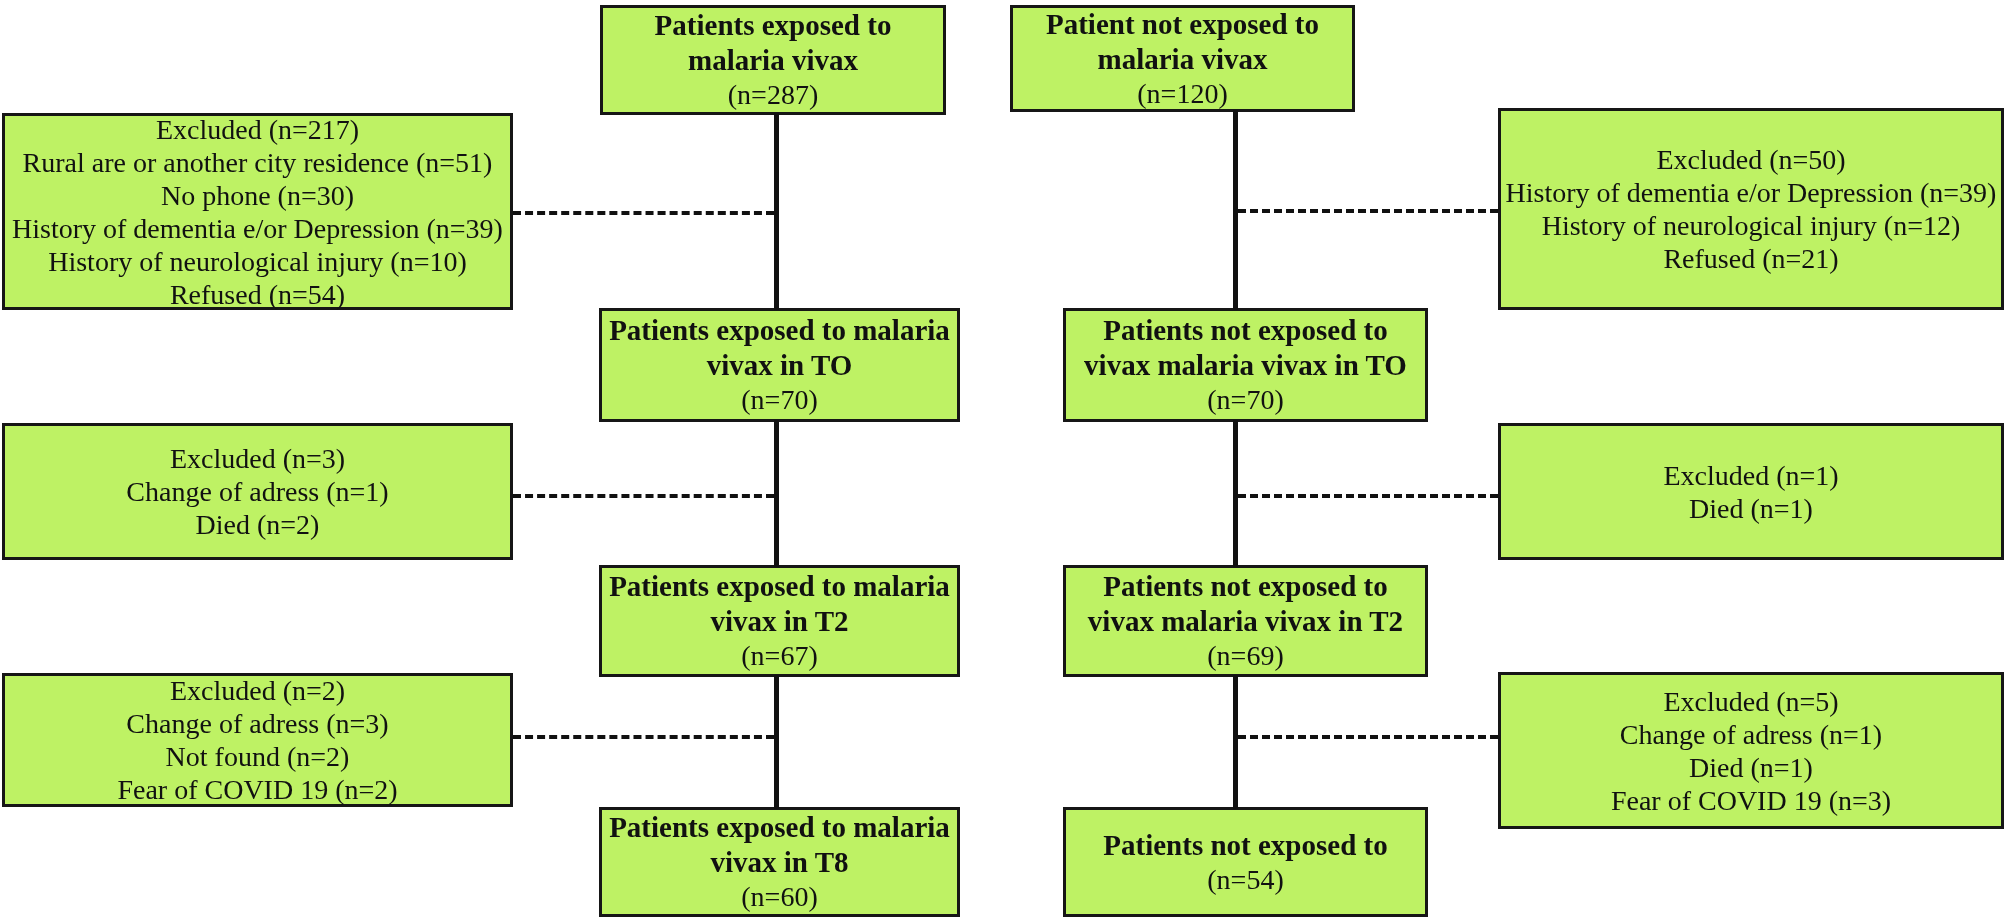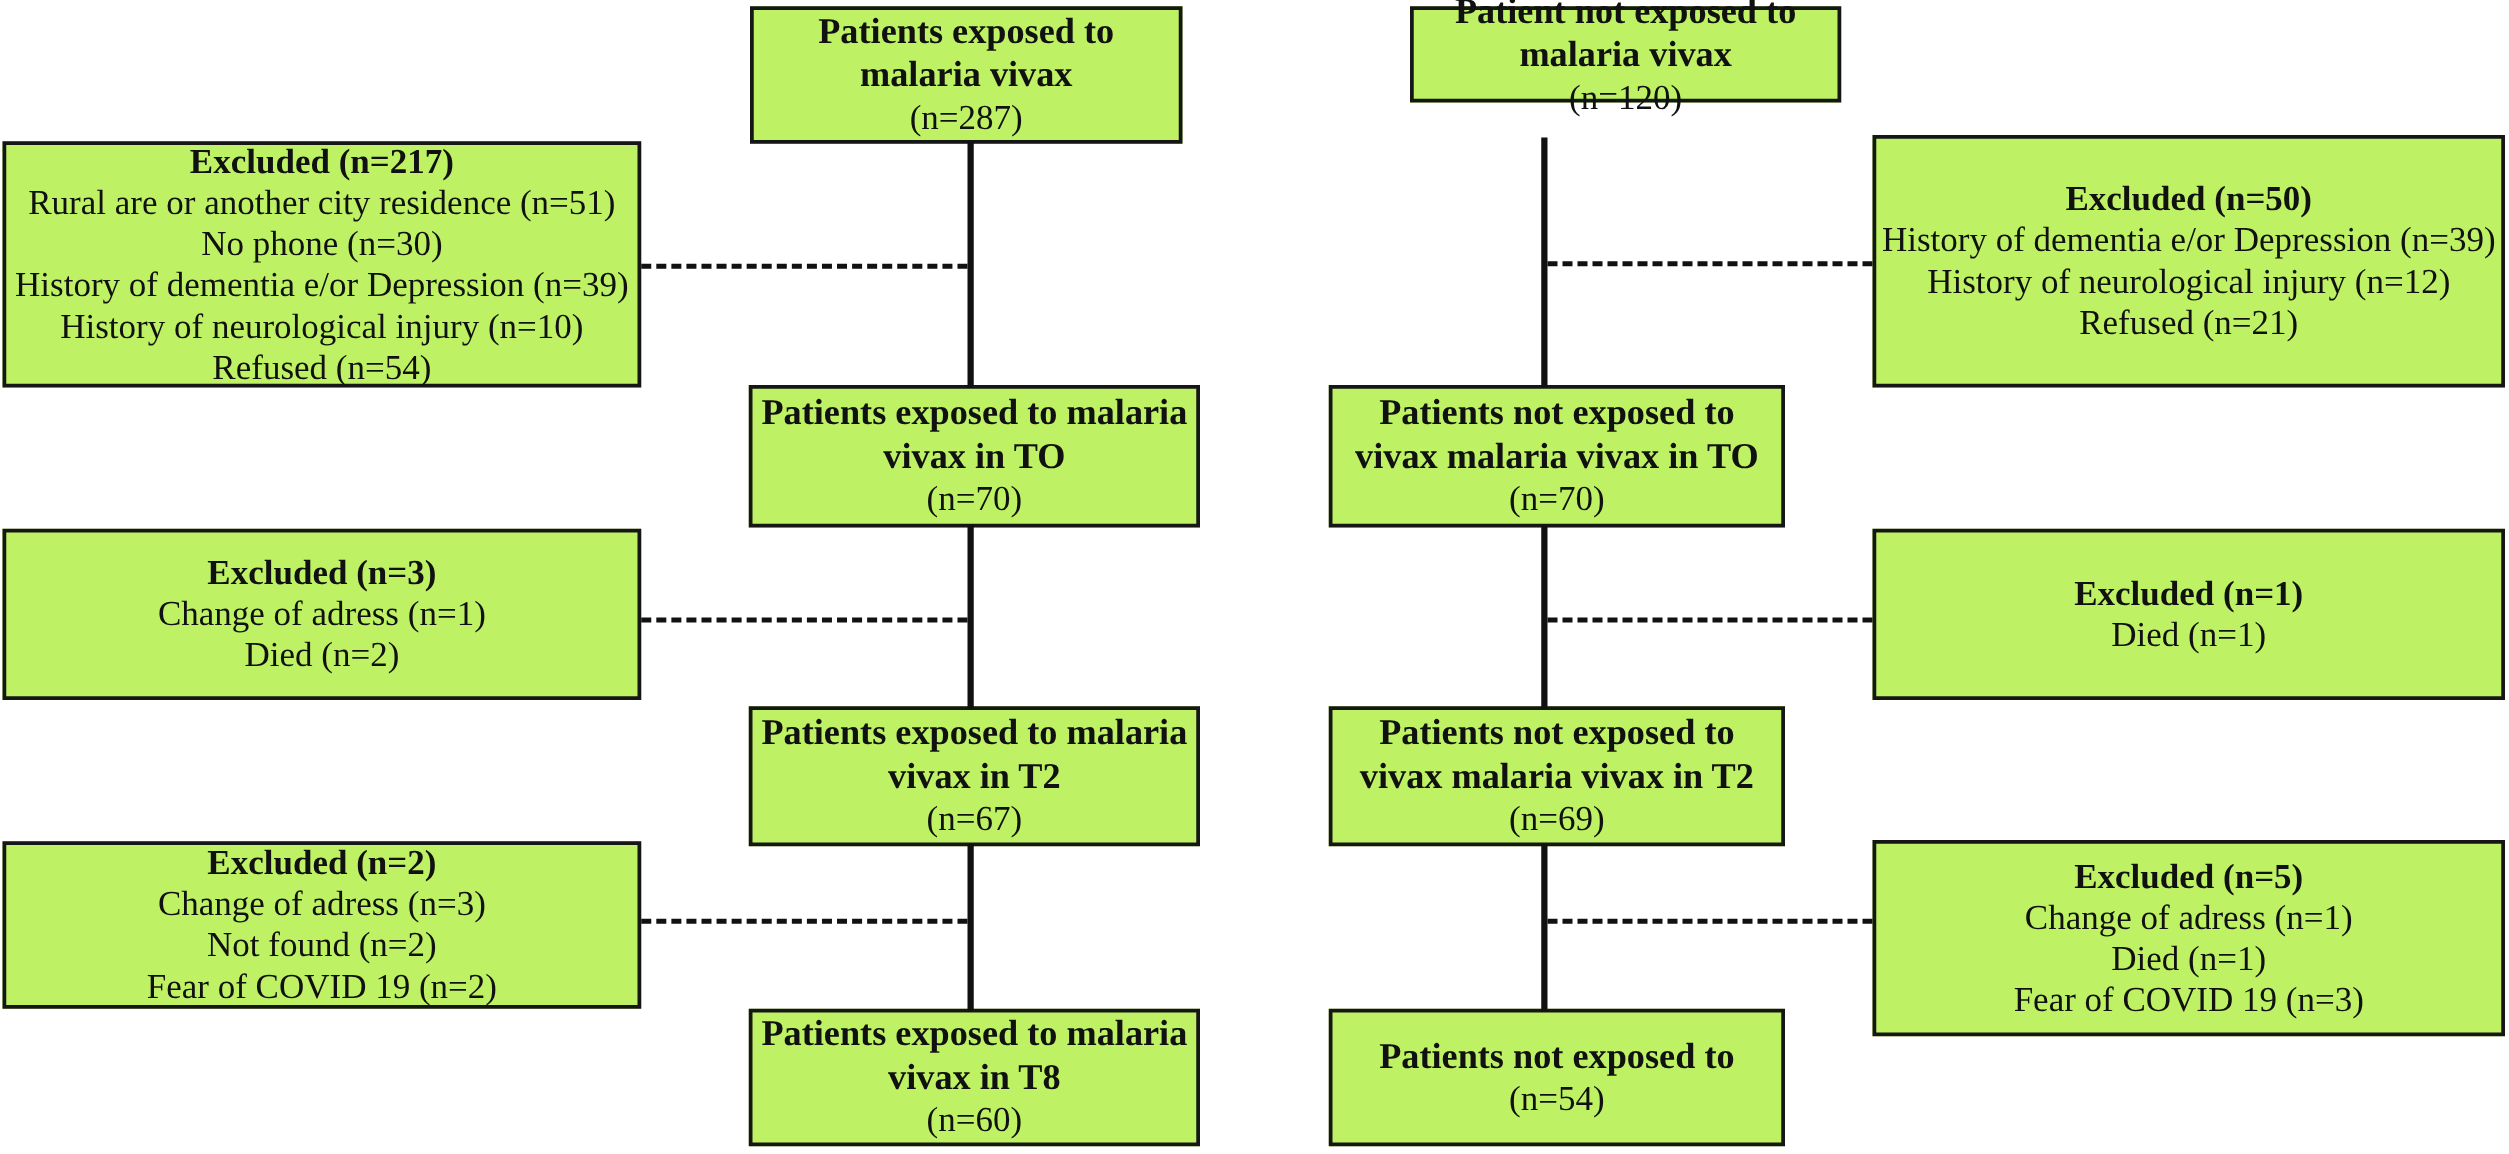--- a/index.html
+++ b/index.html
@@ -17,21 +17,21 @@
     background:#bef264;
     box-sizing:border-box;
     display:flex;
     flex-direction:column;
     justify-content:center;
     align-items:center;
     text-align:center;
   }
   .bline{font-weight:bold;font-size:29px;line-height:35px;white-space:nowrap;}
   .nline{font-size:28px;line-height:34px;white-space:nowrap;}
-  .etitle{font-weight:bold;font-size:28px;line-height:33px;white-space:nowrap;}
+  .etitle{font-weight:normal;font-size:28px;line-height:33px;white-space:nowrap;}
   .eitem{font-size:28px;line-height:33px;white-space:nowrap;}
   .vline{
     position:absolute;
     width:5px;
     background:#111111;
   }
   .dline{
     position:absolute;
     height:0;
     border-top:4px dashed #111111;
@@ -59,21 +59,21 @@
     <div class="bline">vivax in T2</div>
     <div class="nline">(n=67)</div>
   </div>
 
   <div class="box" style="left:599px;top:807px;width:361px;height:110px">
     <div class="bline">Patients exposed to malaria</div>
     <div class="bline">vivax in T8</div>
     <div class="nline">(n=60)</div>
   </div>
 
-  <div class="box" style="left:1128px;top:5px;width:345px;height:77px">
+  <div class="box" style="left:1010px;top:5px;width:345px;height:107px">
     <div class="bline">Patient not exposed to</div>
     <div class="bline">malaria vivax</div>
     <div class="nline">(n=120)</div>
   </div>
 
   <div class="box" style="left:1063px;top:308px;width:365px;height:114px">
     <div class="bline">Patients not exposed to</div>
     <div class="bline">vivax malaria vivax in TO</div>
     <div class="nline">(n=70)</div>
   </div>

